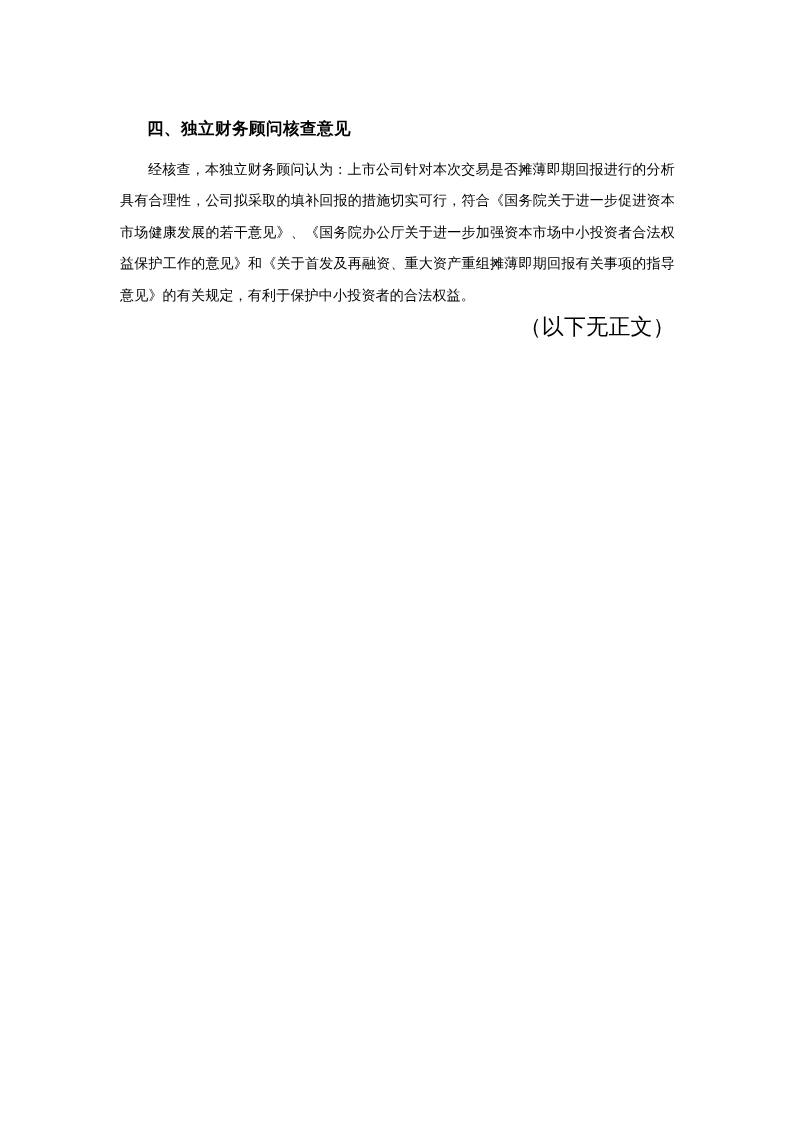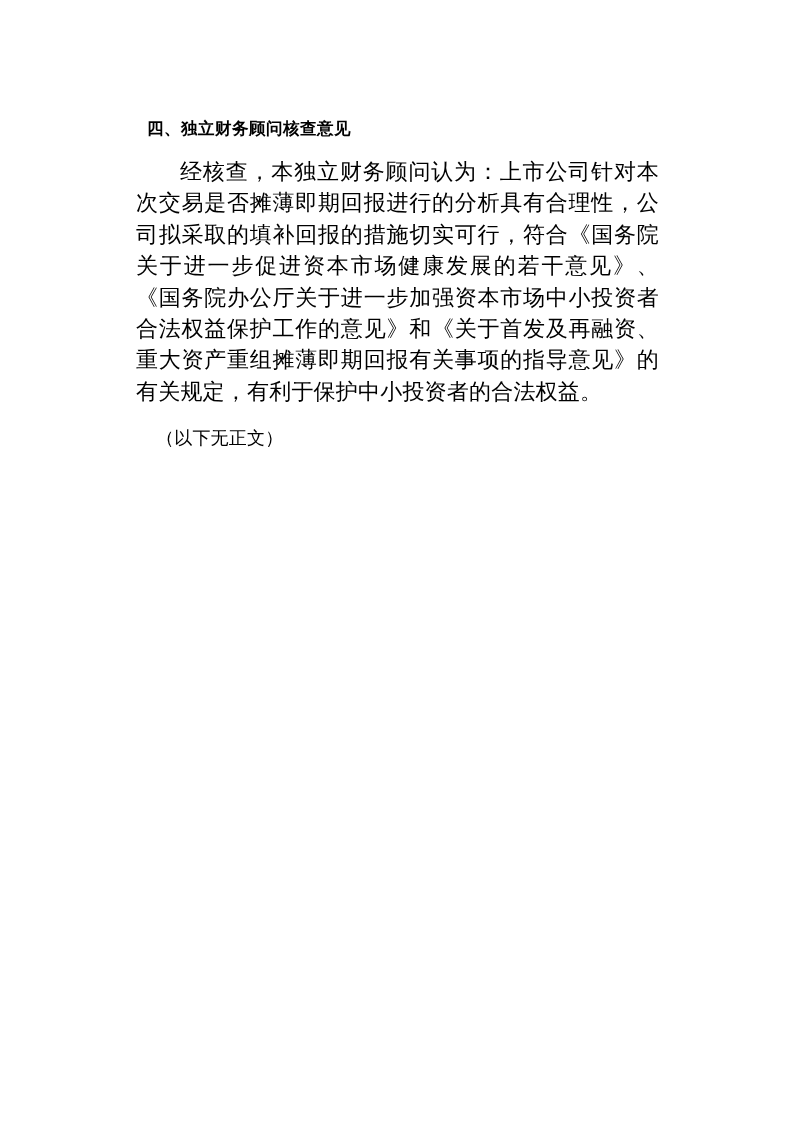--- a/index.html
+++ b/index.html
@@ -26,33 +26,34 @@
   .doc-heading {
     font-size: 16.5px;
     font-weight: 700;
     line-height: 22px;
     margin: 0 0 14px 0;
     text-indent: 27px;
     letter-spacing: 0.5px;
     white-space: nowrap;
   }
   .doc-paragraph {
-    font-size: 22px;
+    font-size: 14px;
     line-height: 31.4px;
-    margin: 16px;
+    margin: 0;
     text-align: justify;
     text-indent: 2em;
     letter-spacing: 0.2px;
   }
   .doc-closing {
-    font-size: 18px;
+    font-size: 22px;
     line-height: 31.4px;
     margin: 0;
     text-indent: 2em;
     letter-spacing: 0.2px;
+    text-align: right;
   }
 </style>
 </head>
 <body>
 
 <div class="page">
   <div class="content">
     <h2 class="doc-heading">四、独立财务顾问核查意见</h2>
     <p class="doc-paragraph">经核查，本独立财务顾问认为：上市公司针对本次交易是否摊薄即期回报进行的分析具有合理性，公司拟采取的填补回报的措施切实可行，符合《国务院关于进一步促进资本市场健康发展的若干意见》、《国务院办公厅关于进一步加强资本市场中小投资者合法权益保护工作的意见》和《关于首发及再融资、重大资产重组摊薄即期回报有关事项的指导意见》的有关规定，有利于保护中小投资者的合法权益。</p>
     <p class="doc-closing">（以下无正文）</p>

